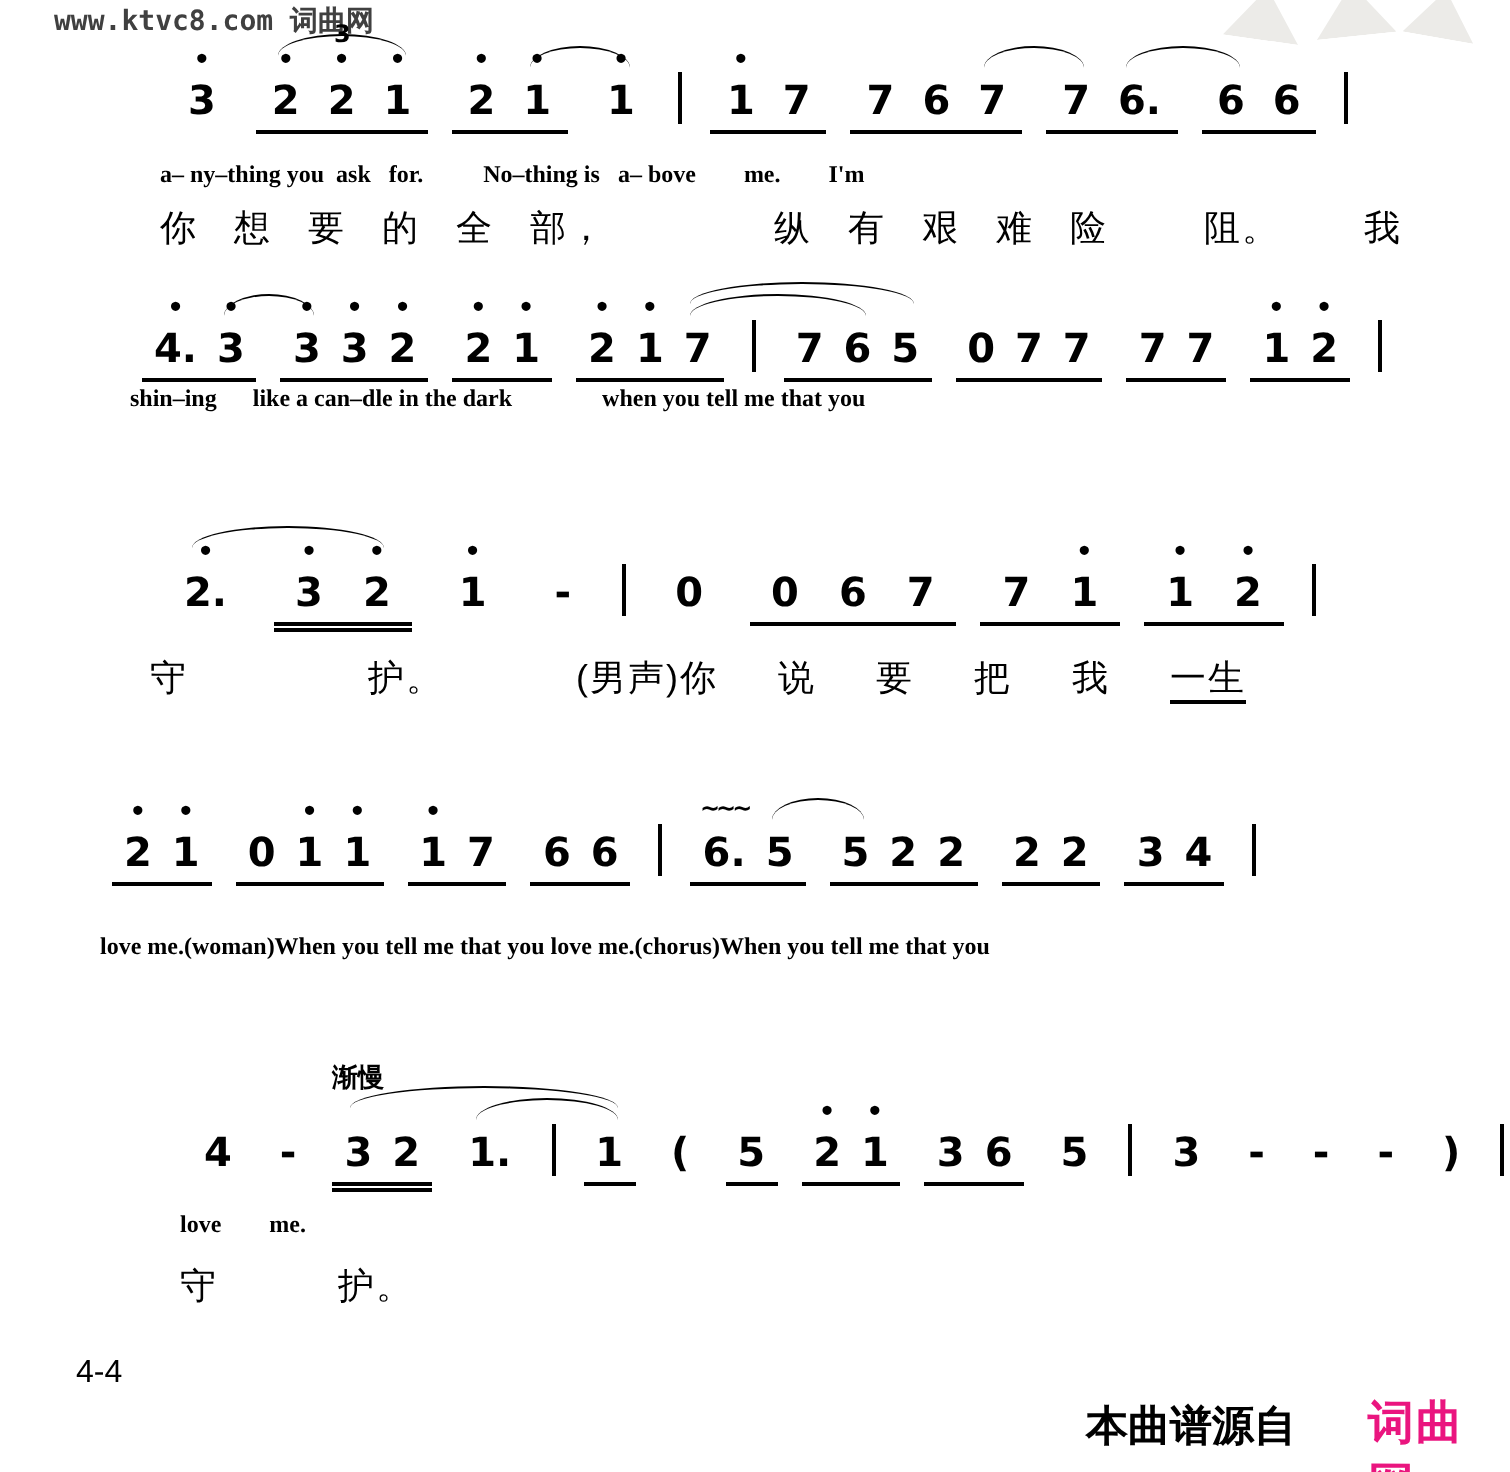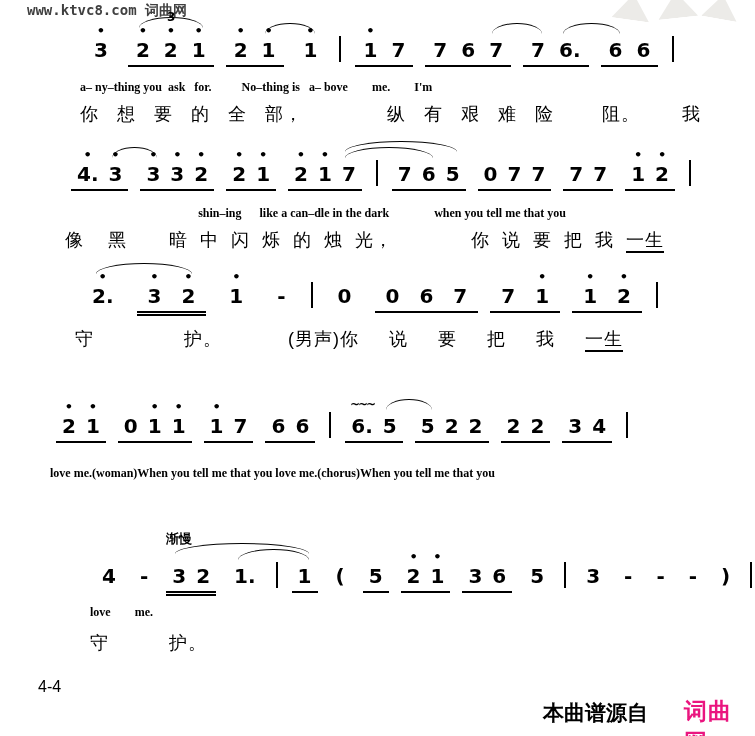--- a/index.html
+++ b/index.html
@@ -31,21 +31,21 @@
   .bar.dbl{width:7px;background:transparent;border-left:2px solid #000;border-right:4px solid #000;}
   .slur{position:absolute;height:10px;border-top:1.8px solid #000;
         border-radius:50% 50% 0 0 / 100% 100% 0 0;}
   .slur-label{position:absolute;top:-26px;font-size:12px;font-weight:bold;font-family:"DejaVu Sans",sans-serif;}
   .tempo{position:absolute;top:-32px;font-size:13px;font-weight:bold;white-space:nowrap;}
   .lyr-en{font-family:"Liberation Serif",serif;font-weight:bold;font-size:12px;white-space:pre;}
   .lyr-zh{font-family:"Liberation Sans",sans-serif;font-size:18px;white-space:pre;letter-spacing:1px;}
   .lyr-en span,.lyr-zh span{white-space:pre;}
   .ul{border-bottom:2px solid #000;padding-bottom:1px;}
   .g1 .lyr-en{margin-top:12px;} .g1 .lyr-zh{margin-top:7px;}
-  .g2 .lyr-en{margin-top:14px;text-align:center;} .g2 .lyr-zh{margin-top:7px;}
+  .g2 .lyr-en{} .g2 .lyr-zh{margin-top:7px;}
   .g3 .lyr-en{margin-top:22px;} .g3 .lyr-zh{margin-top:13px;}
   .g4 .lyr-en{margin-top:22px;} .g4 .lyr-zh{margin-top:15px;}
   .g5 .lyr-en{margin-top:11px;} .g5 .lyr-zh{margin-top:11px;}
   
   .page-num{position:absolute;left:38px;top:678px;font-size:16px;}
   .footer-src{position:absolute;left:543px;top:699px;font-size:21px;font-weight:bold;}
   .footer-logo{position:absolute;left:684px;top:696px;font-size:23px;font-weight:bold;
                color:#ea157f;letter-spacing:1px;}
 </style>
 </head>
@@ -61,21 +61,20 @@
 
 <div class="score-line g1" style="left:80px;top:36px;">
   <div class="notes"><span class="grp u0"><span class="note">3<span class="octdot">•</span></span></span><span class="grp u1"><span class="note">2<span class="octdot">•</span></span><span class="note">2<span class="octdot">•</span></span><span class="note">1<span class="octdot">•</span></span></span><span class="grp u1"><span class="note">2<span class="octdot">•</span></span><span class="note">1<span class="octdot">•</span></span></span><span class="grp u0"><span class="note">1<span class="octdot">•</span></span></span><span class="bar"></span><span class="grp u1"><span class="note">1<span class="octdot">•</span></span><span class="note">7</span></span><span class="grp u1"><span class="note">7</span><span class="note">6</span><span class="note">7</span></span><span class="grp u1"><span class="note">7</span><span class="note">6.</span></span><span class="grp u1"><span class="note">6</span><span class="note">6</span></span><span class="bar"></span><div class="slur" style="left: 58.8px; width: 64.4px; top: -19px;"></div><span class="slur-label" style="left: 87px;">3</span><div class="slur" style="left: 184.8px; width: 50.4px; top: -13px;"></div><div class="slur" style="left: 411.8px; width: 50.4px; top: -13px;"></div><div class="slur" style="left: 483.4px; width: 56.8px; top: -13px;"></div></div>
   <div class="lyr-en"><span>a– ny–thing you  ask   for.          No–thing is   a– bove        me.        I'm</span></div>
   <div class="lyr-zh"><span>你   想   要   的   全   部，              纵   有   艰   难   险        阻。       我</span></div>
 </div>
 
 <div class="score-line g2 tight" style="left:65px;top:160px;">
   <div class="notes"><span class="grp u1"><span class="note">4.<span class="octdot">•</span></span><span class="note">3<span class="octdot">•</span></span></span><span class="grp u1"><span class="note">3<span class="octdot">•</span></span><span class="note">3<span class="octdot">•</span></span><span class="note">2<span class="octdot">•</span></span></span><span class="grp u1"><span class="note">2<span class="octdot">•</span></span><span class="note">1<span class="octdot">•</span></span></span><span class="grp u1"><span class="note">2<span class="octdot">•</span></span><span class="note">1<span class="octdot">•</span></span><span class="note">7</span></span><span class="bar"></span><span class="grp u1"><span class="note">7</span><span class="note">6</span><span class="note">5</span></span><span class="grp u1"><span class="note">0</span><span class="note">7</span><span class="note">7</span></span><span class="grp u1"><span class="note">7</span><span class="note">7</span></span><span class="grp u1"><span class="note">1<span class="octdot">•</span></span><span class="note">2<span class="octdot">•</span></span></span><span class="bar"></span><div class="slur" style="left: 46.8px; width: 45.4px; top: -13px;"></div><div class="slur" style="left: 279.8px; width: 112.4px; top: -19px;"></div><div class="slur" style="left: 279.8px; width: 88.4px; top: -13px;"></div></div>
   <div class="lyr-en"><span>shin–ing      like a can–dle in the dark               when you tell me that you</span></div>
-  <div class="lyr-zh"><span>像    黑       暗  中  闪  烁  的  烛  光，             你  说  要  把  我  </span><span class="ul">一生</span></div>
 </div>
 
 <div class="score-line g3 roomy" style="left:75px;top:282px;">
   <div class="notes"><span class="grp u0"><span class="note">2.<span class="octdot">•</span></span></span><span class="grp u2"><span class="note">3<span class="octdot">•</span></span><span class="note">2<span class="octdot">•</span></span></span><span class="grp u0"><span class="note">1<span class="octdot">•</span></span></span><span class="grp u0"><span class="note">-</span></span><span class="bar"></span><span class="grp u0"><span class="note">0</span></span><span class="grp u1"><span class="note">0</span><span class="note">6</span><span class="note">7</span></span><span class="grp u1"><span class="note">7</span><span class="note">1<span class="octdot">•</span></span></span><span class="grp u1"><span class="note">1<span class="octdot">•</span></span><span class="note">2<span class="octdot">•</span></span></span><span class="bar"></span><div class="slur" style="left: 21.4px; width: 95.8px; top: -19px;"></div></div>
   <div class="lyr-zh"><span>守               护。           (男声)你     说     要     把     我     </span><span class="ul">一生</span></div>
 </div>
 
 <div class="score-line g4 tight" style="left:50px;top:412px;">
   <div class="notes"><span class="grp u1"><span class="note">2<span class="octdot">•</span></span><span class="note">1<span class="octdot">•</span></span></span><span class="grp u1"><span class="note">0</span><span class="note">1<span class="octdot">•</span></span><span class="note">1<span class="octdot">•</span></span></span><span class="grp u1"><span class="note">1<span class="octdot">•</span></span><span class="note">7</span></span><span class="grp u1"><span class="note">6</span><span class="note">6</span></span><span class="bar"></span><span class="grp u1"><span class="note">6.<span class="mordent">~~~</span></span><span class="note">5</span></span><span class="grp u1"><span class="note">5</span><span class="note">2</span><span class="note">2</span></span><span class="grp u1"><span class="note">2</span><span class="note">2</span></span><span class="grp u1"><span class="note">3</span><span class="note">4</span></span><span class="bar"></span><div class="slur" style="left: 335.8px; width: 46.4px; top: -13px;"></div></div>
   <div class="lyr-en"><span>love me.(woman)When you tell me that you love me.(chorus)When you tell me that you</span></div>

